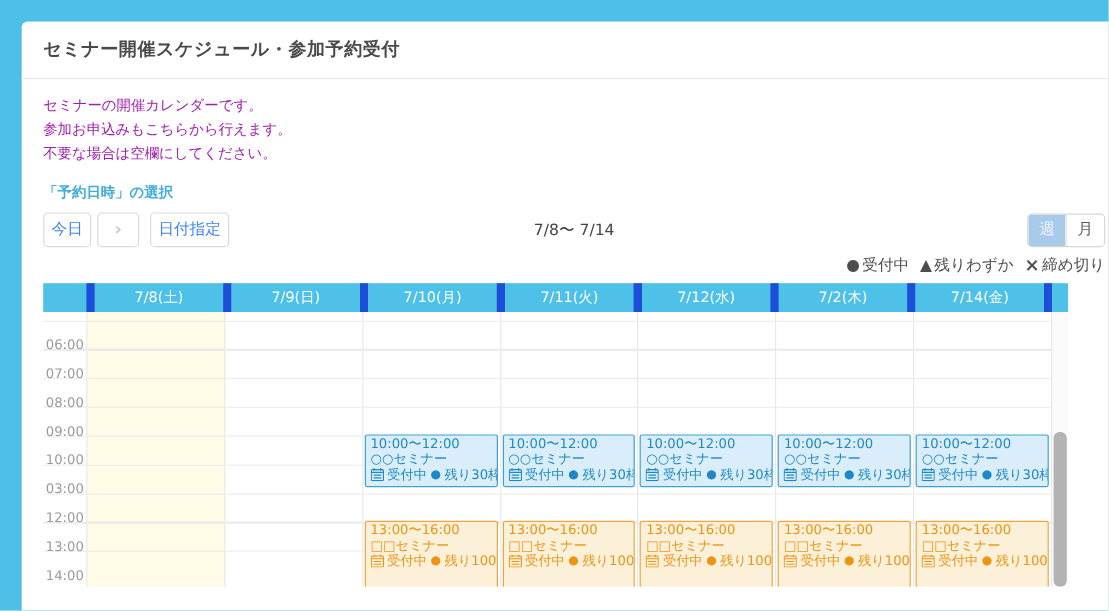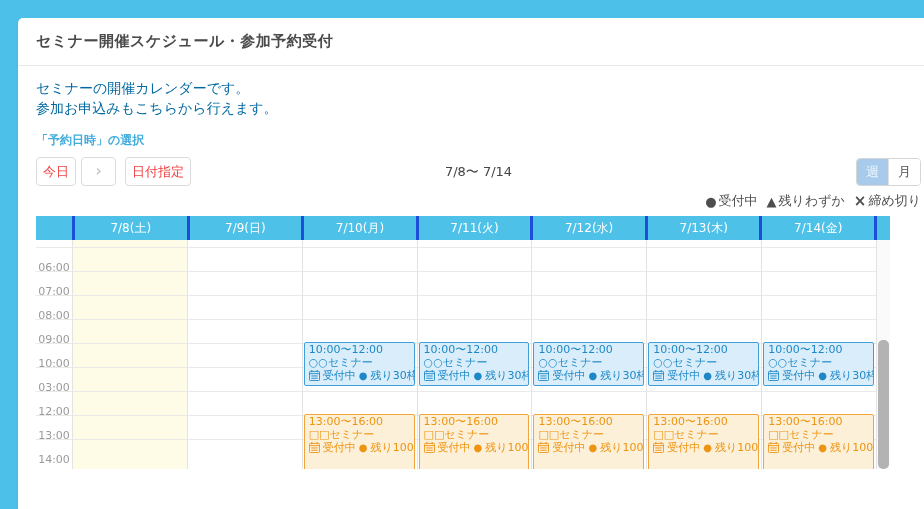--- a/index.html
+++ b/index.html
@@ -4,40 +4,40 @@
 <style>
   * { margin:0; padding:0; box-sizing:content-box; }
   body { font-family:"DejaVu Sans","Liberation Sans",sans-serif; }
   .viewport { position:relative; width:924px; height:509px; overflow:hidden; background:#4CC0E8; }
   .card { position:absolute; left:18px; top:18px; width:919px; height:491px; background:#fff;
           border-radius:5px 5px 0 0; box-shadow:0 1px 2px rgba(0,0,0,0.08); }
   .title-bar { height:47px; border-bottom:1px solid #E8E8E8; display:flex; align-items:center; padding:0 18px; }
   .page-title { font-size:15px; font-weight:bold; color:#4A4A4A; letter-spacing:0.5px; }
   .content { padding:0 16px 0 18px; }
   .intro { margin-top:12px; }
-  .intro p { font-size:14px; line-height:20px; color:#0369a1; }
+  .intro p { font-size:12px; line-height:20px; color:#a21caf; }
   .section-heading { margin-top:14px; height:18px; font-size:12px; font-weight:bold; color:#42ACDC; }
   .toolbar { margin-top:6px; height:31px; position:relative; display:flex; align-items:center; }
   .btn { height:27px; line-height:27px; background:#fff; border:1px solid #DBDBDB; border-radius:4px;
-         font-size:13px; color:#ef4444; text-align:center; padding:0 6px; cursor:pointer; }
+         font-size:13px; color:#3b82f6; text-align:center; padding:0 6px; cursor:pointer; }
   .btn-next { width:23px; padding:0 5px; margin-left:5px; color:#C9C9C9; font-weight:bold; font-size:15px; }
   .btn-datepick { margin-left:9px; }
   .range-label { position:absolute; left:0; right:0; text-align:center; font-size:13px; color:#444; }
   .view-toggle { margin-left:auto; display:flex; border:1px solid #D6D6D6; border-radius:4px; overflow:hidden; height:26px; }
   .vt { width:31px; line-height:26px; text-align:center; font-size:13px; cursor:pointer; }
   .vt-week { background:#A8CBEC; color:#EDF5FD; }
   .vt-month { background:#fff; color:#555; border-left:1px solid #E2E2E2; }
   .legend { margin-top:6px; height:16px; display:flex; justify-content:flex-end; align-items:center;
             font-size:13px; color:#4E4E4E; }
   .legend-item { display:flex; align-items:center; margin-left:9px; }
   .legend .sym { margin-right:2px; font-size:13px; }
   .legend .sym-x { font-weight:bold; font-size:15px; }
   .calendar { margin-top:7px; width:854px; }
   .cal-head { display:flex; height:24px; }
-  .hc { background:#4EC1E9; border-right:3px solid #1d4ed8; color:#fff; font-size:12px; line-height:24px; text-align:center; }
+  .hc { background:#4EC1E9; border-right:7px solid #1d4ed8; color:#fff; font-size:12px; line-height:24px; text-align:center; }
   .h-gutter { width:36px; }
   .h-day { flex:1; }
   .h-sb { width:13px; border-right:none; }
   .cal-body { display:flex; height:229px; overflow:hidden; position:relative; }
   .rowlines { background-image:repeating-linear-gradient(to bottom, transparent 0px, transparent 23px, #E9E9E9 23px, #E9E9E9 24px);
               background-position:0 -16px; }
   .gutter { width:36px; border-right:1px solid #E4E4E4; position:relative; background-color:#fff; }
   .time-label { position:absolute; left:0; width:100%; height:21px; padding-top:14px; text-align:center;
                 font-size:11px; color:#9A9A9A; }
   .day { flex:1; border-right:1px solid #E3E3E3; position:relative; background-color:#fff; }
@@ -60,20 +60,21 @@
 
     <div class="title-bar">
       <span class="page-title">セミナー開催スケジュール・参加予約受付</span>
     </div>
 
     <div class="content">
 
       <div class="intro">
         <p>セミナーの開催カレンダーです。</p>
         <p>参加お申込みもこちらから行えます。</p>
+        <p>不要な場合は空欄にしてください。</p>
       </div>
 
       <div class="section-heading">「予約日時」の選択</div>
 
       <div class="toolbar">
         <div class="btn">今日</div>
         <div class="btn btn-next"><span>›</span></div>
         <div class="btn btn-datepick">日付指定</div>
         <div class="range-label">7/8〜 7/14</div>
         <div class="view-toggle">
@@ -99,21 +100,21 @@
 
       <div class="calendar">
 
         <div class="cal-head">
           <div class="hc h-gutter"></div>
           <div class="hc h-day">7/8(土)</div>
           <div class="hc h-day">7/9(日)</div>
           <div class="hc h-day">7/10(月)</div>
           <div class="hc h-day">7/11(火)</div>
           <div class="hc h-day">7/12(水)</div>
-          <div class="hc h-day">7/13(木)</div>
+          <div class="hc h-day">7/2(木)</div>
           <div class="hc h-day">7/14(金)</div>
           <div class="hc h-sb"></div>
         </div>
 
         <div class="cal-body">
 
           <div class="gutter rowlines">
             <div class="time-label" style="top:7px">06:00</div>
             <div class="time-label" style="top:31px">07:00</div>
             <div class="time-label" style="top:55px">08:00</div>

